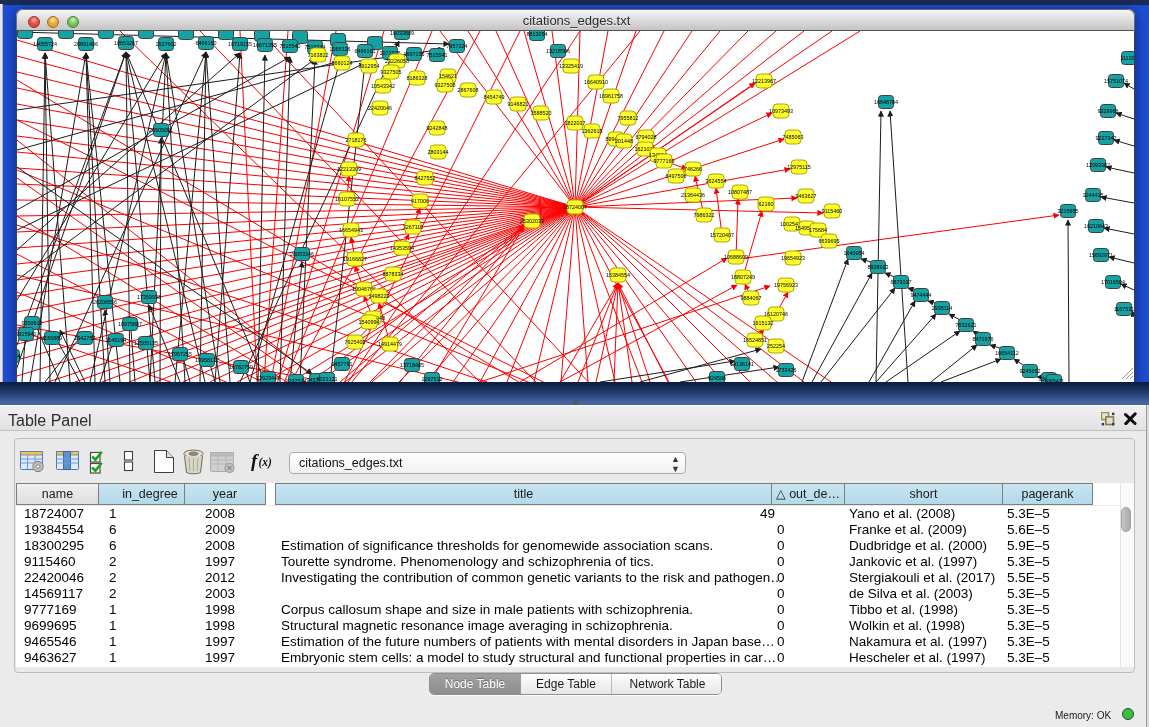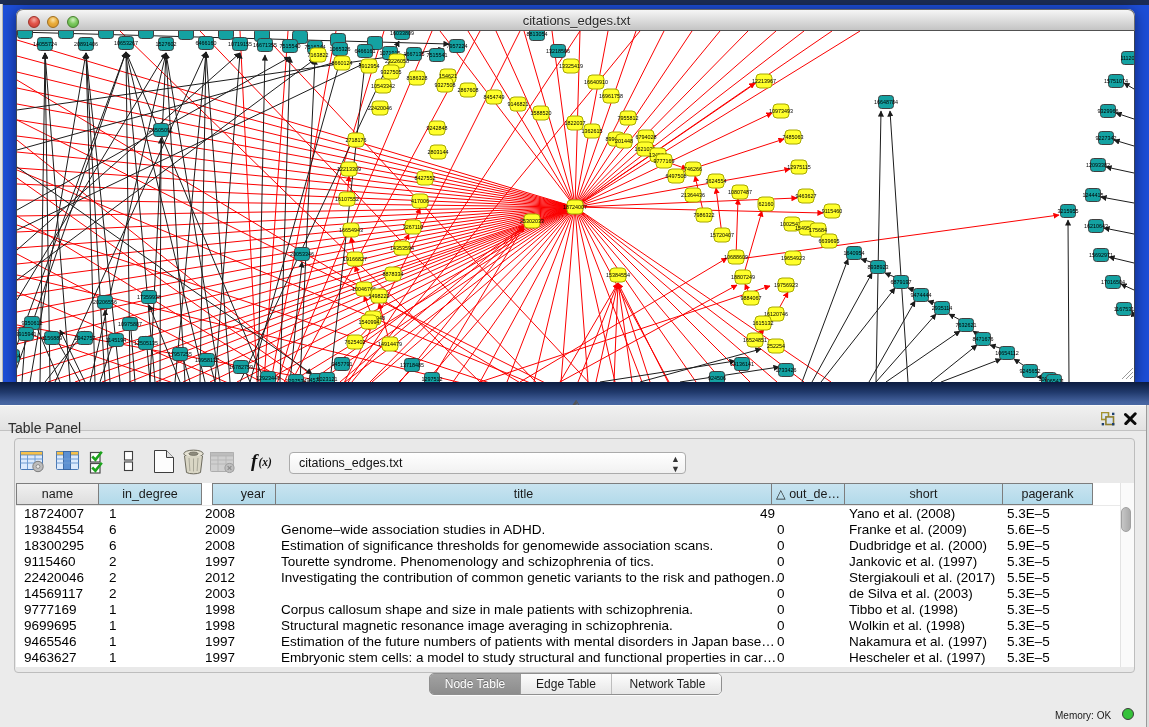--- a/index.html
+++ b/index.html
@@ -13,21 +13,21 @@
 #title{left:0;top:3px;width:1119px;text-align:center;font-size:13px;font-weight:400;color:#2a2a2a;
  text-shadow:0 1px 0 rgba(255,255,255,.6)}
 .tl{top:6px;width:12px;height:12px;border-radius:50%}
 #tlr{left:10.5px;background:radial-gradient(circle at 50% 30%,#f3a9a0 0%,#e2564b 45%,#c63a30 100%);border:1px solid #9e2f27}
 #tly{left:30px;background:radial-gradient(circle at 50% 30%,#fbe3a5 0%,#e9ac3a 45%,#d7942a 100%);border:1px solid #9f6d1d}
 #tlg{left:49.5px;background:radial-gradient(circle at 50% 30%,#d0f0c0 0%,#7cc95f 45%,#55aa3c 100%);border:1px solid #46802c}
 #canvas{left:1px;top:22px;width:1117px;height:351px;background:#fff;overflow:hidden}
 #shadow{left:0;top:382px;width:1149px;height:25px;background:linear-gradient(#0c1c40,#20396b 40%,#44629e 80%,#4c6ba6)}
 #panel{left:0;top:405px;width:1149px;height:322px;background:#ebebeb}
 #phead{left:0;top:0;width:1149px;height:26px;background:linear-gradient(#f0f0f0,#e2e2e2);border-top:1px solid #fafafa;border-bottom:1px solid #c2c2c2}
-#pheadtxt{left:8px;top:14px;font-size:14px;color:#2e2e2e}
+#pheadtxt{left:8px;top:6px;font-size:16px;color:#2e2e2e}
 #container{left:14px;top:33px;width:1121px;height:235px;background:#e9e9e9;border:1px solid #bdbdbd;border-radius:4px}
 #toolbar{left:0;top:0;width:1119px;height:44px}
 #dropdown{left:274px;top:13px;width:397px;height:22px;background:linear-gradient(#fff,#f1f1f1);border:1px solid #ababab;border-radius:4px;
  font-size:12.5px;color:#111;line-height:20px;padding-left:9px}
 #ddarrow{left:652px;top:13px;width:17px;height:22px;font-size:9px;color:#333;text-align:center;line-height:10px;padding-top:2px}
 #thead{left:1px;top:44px;width:1104px;height:22px;background:#fff}
 .hc{position:absolute;top:0;height:22px;background:linear-gradient(#c9e4f0,#b2daea);border:1px solid #7d7d7d;
  font-size:12.5px;color:#1a1a1a;text-align:center;line-height:20px}
 .hcg{background:linear-gradient(#f0f0f0,#dedede)!important}
 #tbody{left:1px;top:67px;width:1104px;height:161px;background:#fff}
@@ -655,40 +655,39 @@
 </g>
 <text x="231" y="18" font-family="Liberation Serif,serif" font-style="italic" font-weight="700" font-size="19" fill="#111">f</text>
 <text x="238.5" y="17" font-family="Liberation Serif,serif" font-style="italic" font-weight="700" font-size="11.5" fill="#111">(x)</text>
 </svg>
        <div class="abs" id="dropdown">citations_edges.txt</div>
        <div class="abs" id="ddarrow">▲<br>▼</div>
      </div>
      <div class="abs" id="thead">
           <div class="hc hcg" style="left:0px;width:83px">name</div>
           <div class="hc" style="left:82px;width:104px">in_degree</div>
-          <div class="hc" style="left:196px;width:82px">year</div>
+          <div class="hc" style="left:168px;width:82px">year</div>
           <div class="hc" style="left:259px;width:497px">title</div>
           <div class="hc" style="left:755px;width:74px">△ out_de…</div>
           <div class="hc" style="left:828px;width:159px">short</div>
           <div class="hc" style="left:986px;width:91px">pagerank</div>
         </div>
      <div class="abs" id="tbody">
           <div class="row" style="top:0px">
             <div class="c" style="left:8px;width:72px">18724007</div>
             <div class="c" style="left:93px;width:60px">1</div>
             <div class="c" style="left:189px;width:70px">2008</div>
             <div class="c" style="left:744px;width:60px">49</div>
             <div class="c" style="left:833px;width:152px">Yano et al. (2008)</div>
             <div class="c" style="left:991px;width:84px">5.3E–5</div>
           </div>
           <div class="row" style="top:16px">
             <div class="c" style="left:8px;width:72px">19384554</div>
             <div class="c" style="left:93px;width:60px">6</div>
             <div class="c" style="left:189px;width:70px">2009</div>
-            <div class="c" style="left:265px;width:515px">Genome–wide association studies in ADHD.</div>
             <div class="c" style="left:761px;width:60px">0</div>
             <div class="c" style="left:833px;width:152px">Franke et al. (2009)</div>
             <div class="c" style="left:991px;width:84px">5.6E–5</div>
           </div>
           <div class="row" style="top:32px">
             <div class="c" style="left:8px;width:72px">18300295</div>
             <div class="c" style="left:93px;width:60px">6</div>
             <div class="c" style="left:189px;width:70px">2008</div>
             <div class="c" style="left:265px;width:515px">Estimation of significance thresholds for genomewide association scans.</div>
             <div class="c" style="left:761px;width:60px">0</div>

